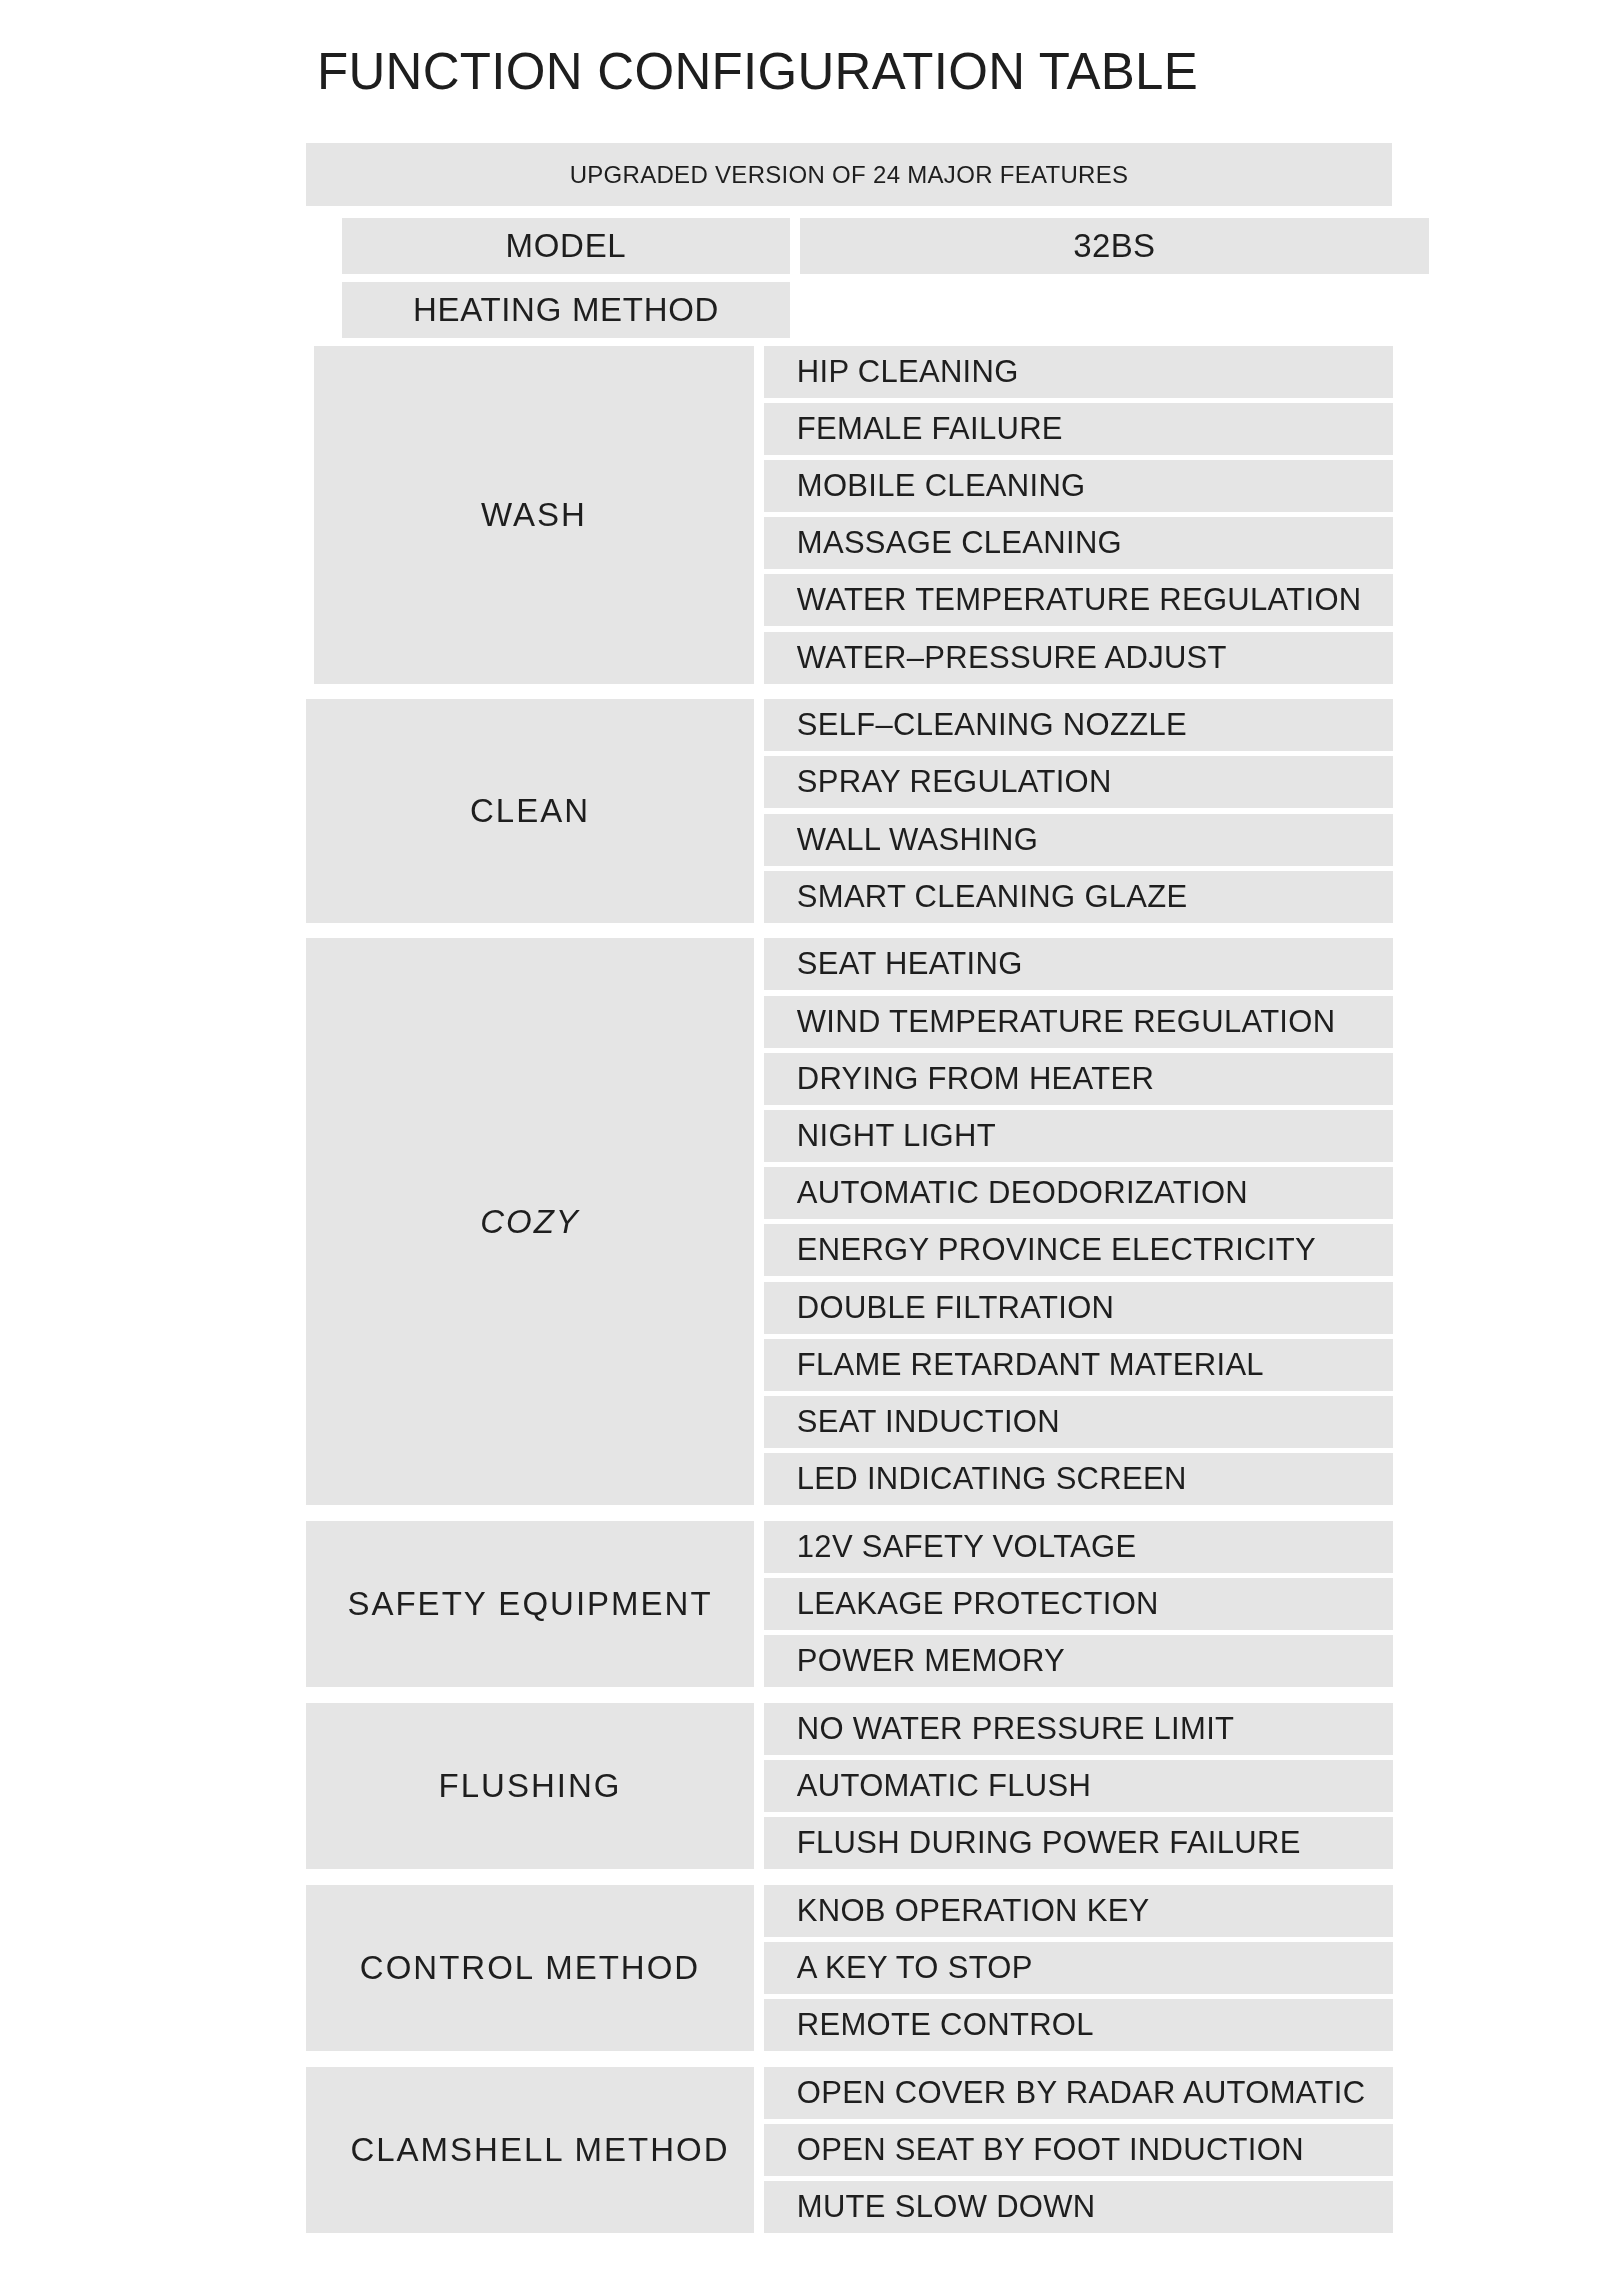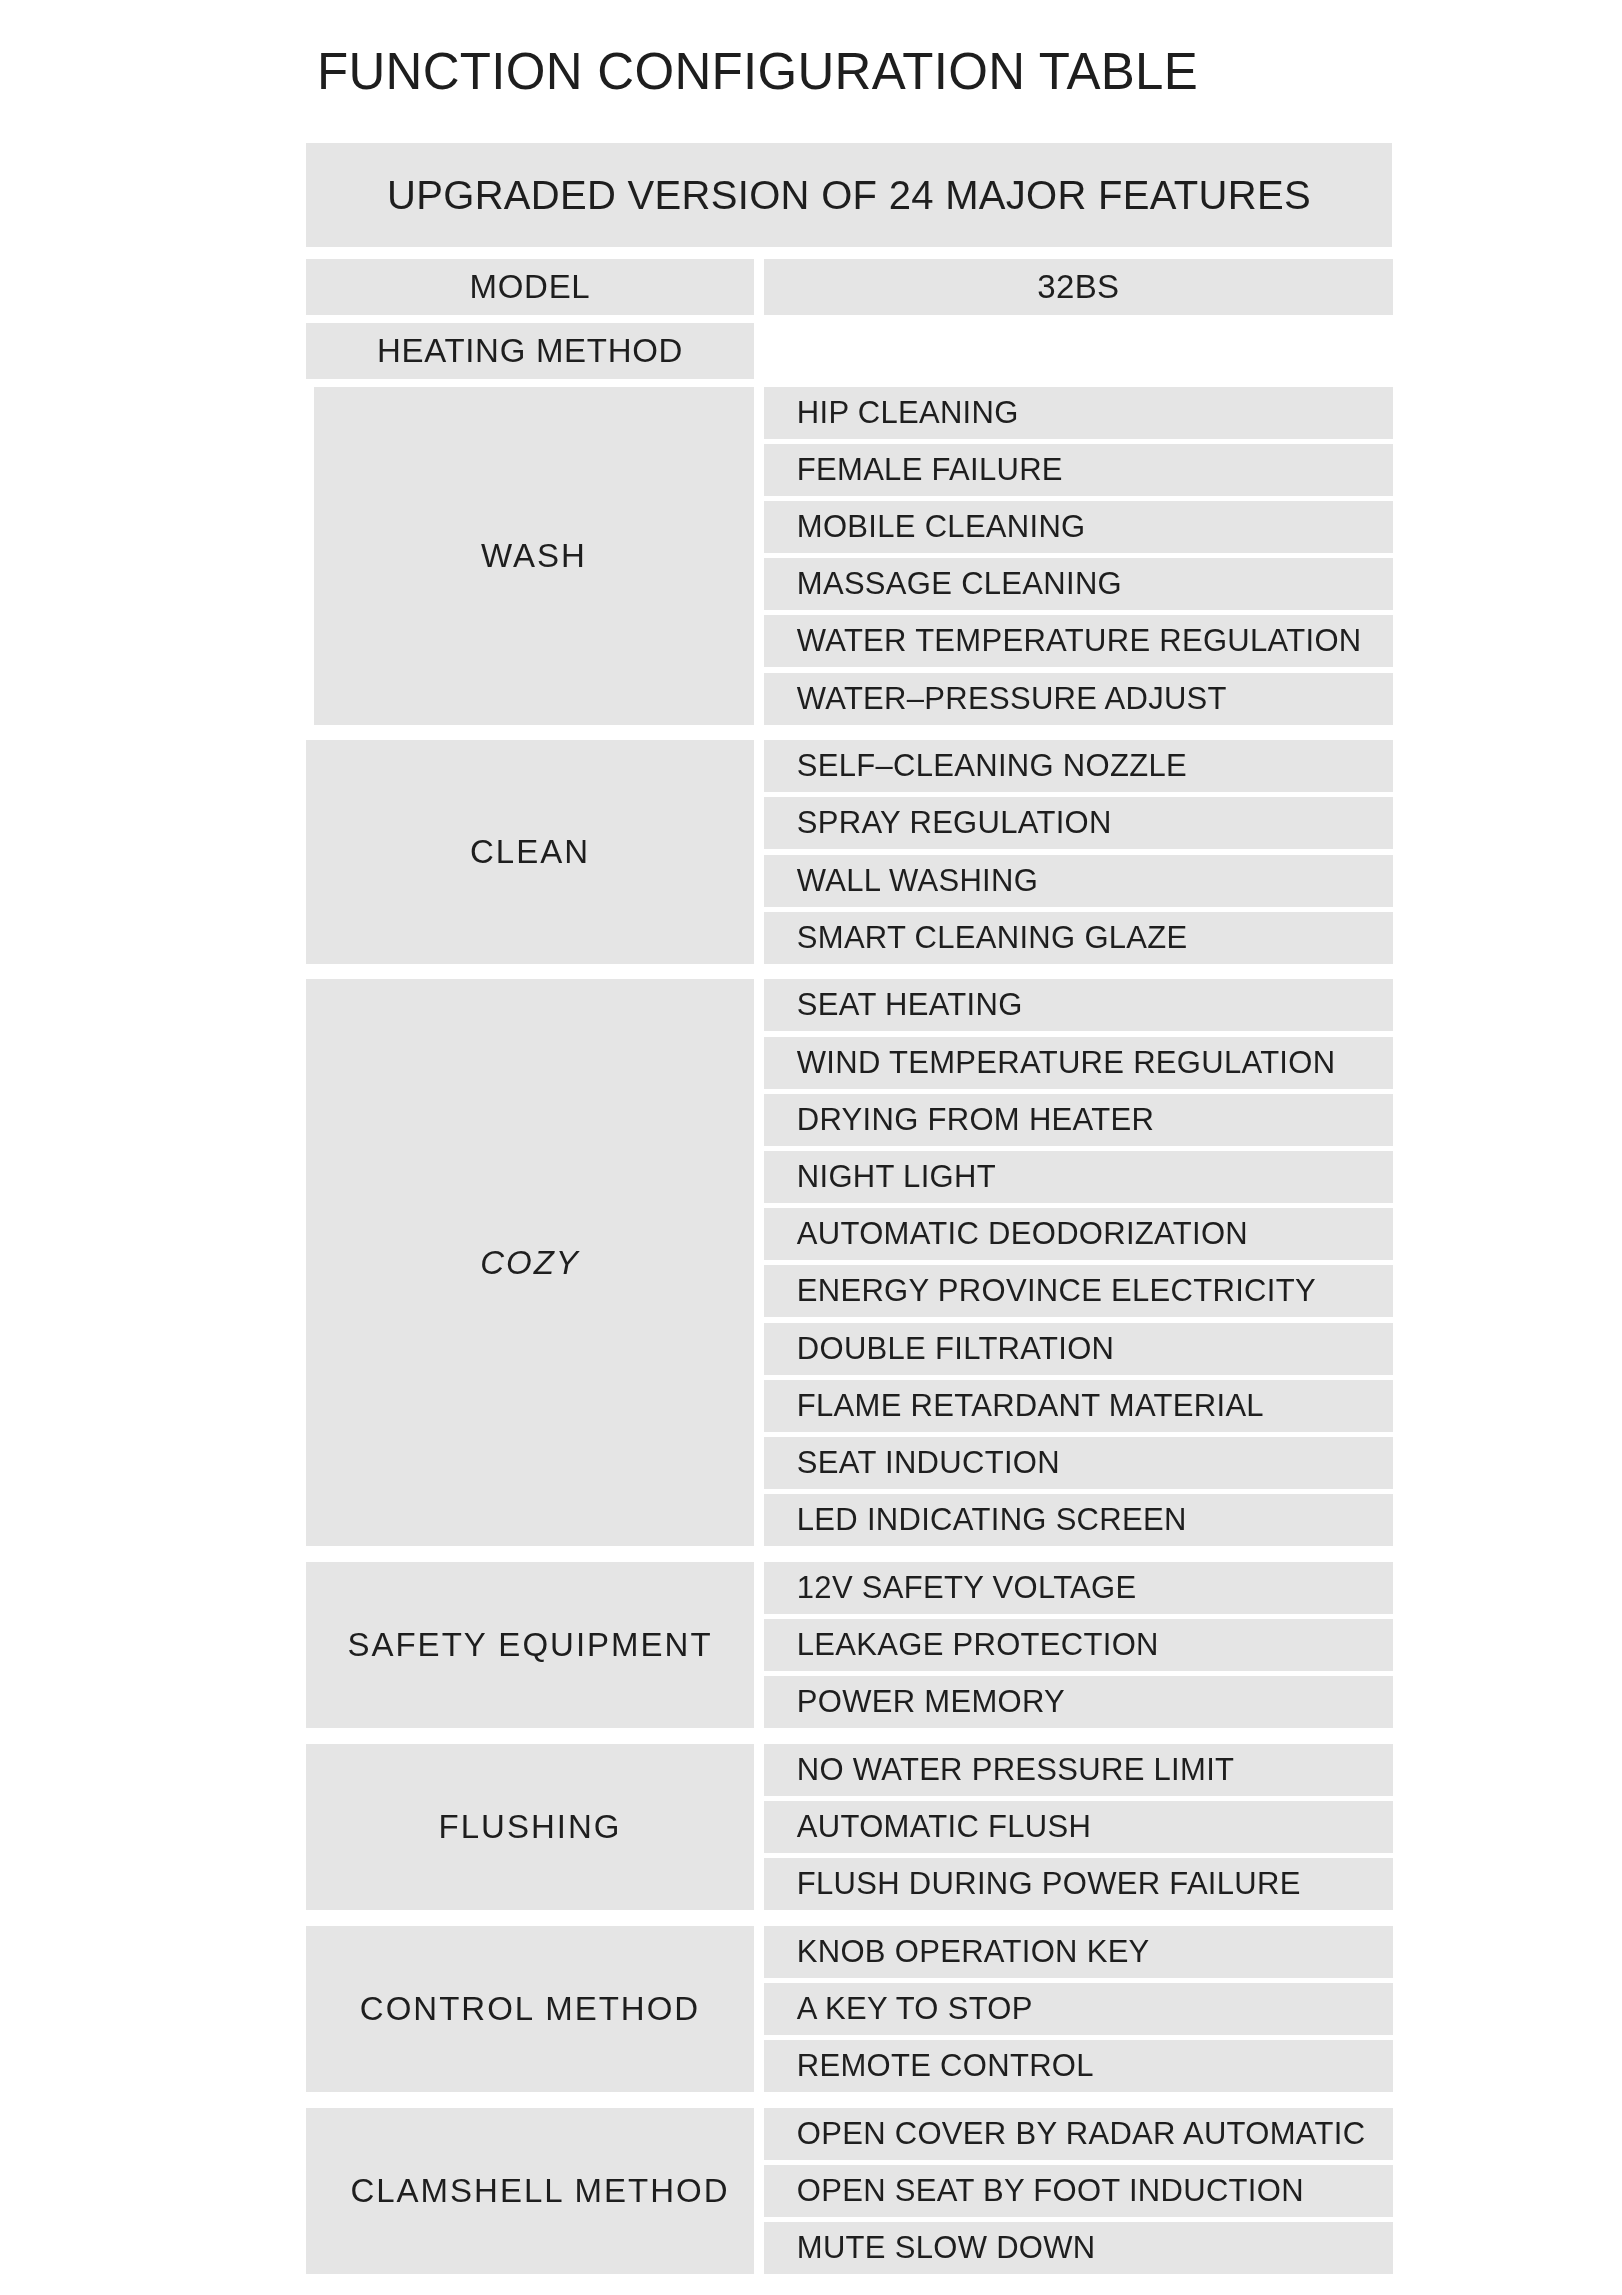--- a/index.html
+++ b/index.html
@@ -29,32 +29,33 @@
     top: 143px;
     width: 1086px;
   }
   .cell {
     background: var(--cell-bg, #e5e5e5);
     display: flex;
     align-items: center;
   }
   .header-bar {
     width: 100%;
-    height: 104px;
+    height: 63px;
     margin-bottom: 11.8px;
     justify-content: center;
-    font-size: 40px;
+    font-size: 24px;
     letter-spacing: 0.3px;
     white-space: nowrap;
   }
   .info-row {
     display: grid;
     grid-template-columns: 448px 629px;
     column-gap: 9.8px;
     margin-bottom: 7.9px;
+    margin-left: 36px;
   }
   .info-row .cell {
     height: 56px;
     justify-content: center;
     font-size: 33px;
     white-space: nowrap;
   }
   .info-label { letter-spacing: 0.7px; }
   .info-value { letter-spacing: 0.3px; }
   .group {

